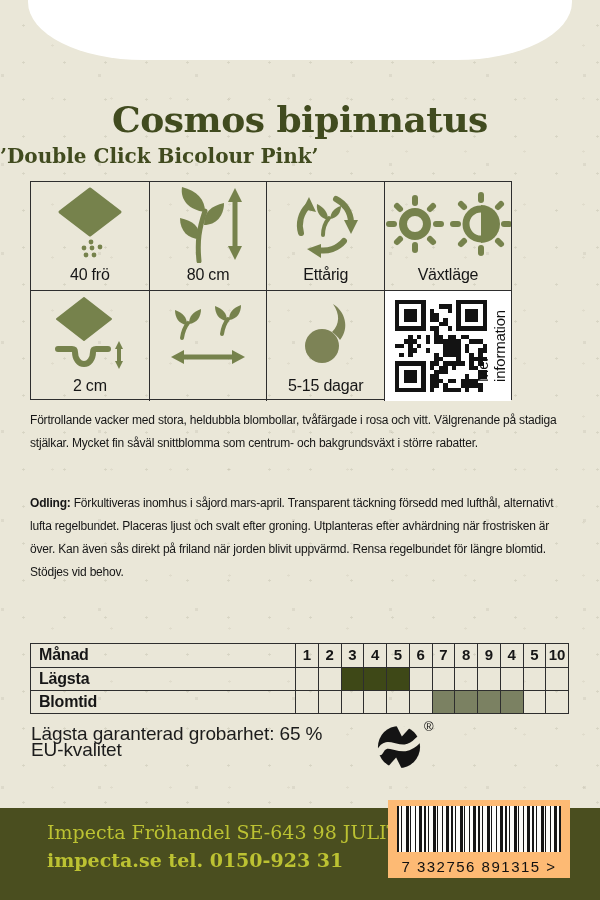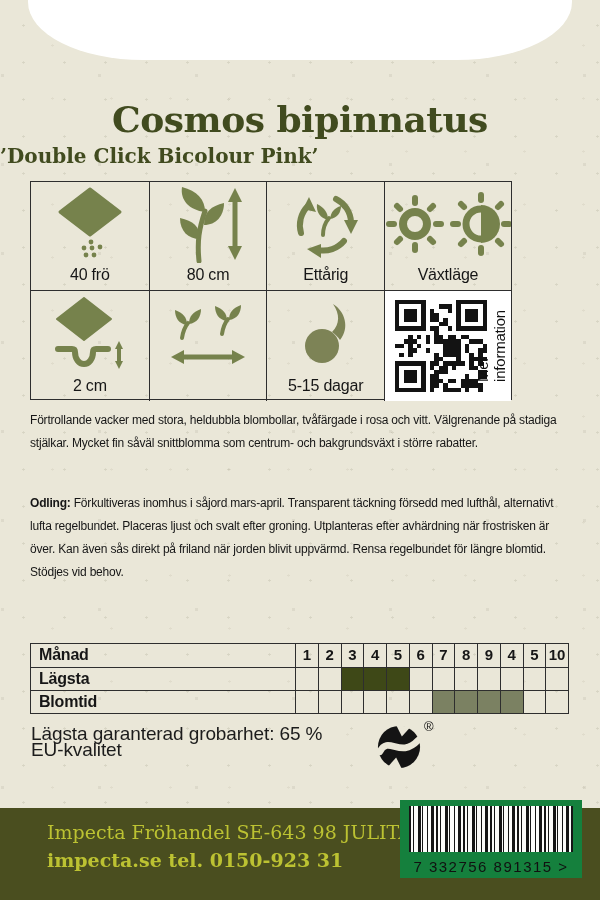--- a/index.html
+++ b/index.html
@@ -91,21 +91,21 @@
   .bottom-bar{
     position:absolute; left:0; top:808px; width:600px; height:92px;
     background:var(--bar-bg);
   }
   .bar-line{
     position:absolute; left:47px; color:var(--bar-text);
     font-family:"DejaVu Serif",serif; font-size:19px;
   }
   .bl1{top:13px;} .bl2{top:41px;font-weight:bold;}
   .barcode-panel{
-    position:absolute; left:388px; top:-8px; width:182px; height:78px; background:#15803d;margin-left:12px;
+    position:absolute; left:388px; top:-8px; width:182px; height:78px; background:#fdba74;
   }
   .barcode-bars{
     position:absolute; left:9px; right:9px; top:6px; height:46px;
     background:repeating-linear-gradient(90deg,
       #161616 0 2px, #fdfdfb 2px 4px,
       #161616 4px 5px, #fdfdfb 5px 9px,
       #161616 9px 12px, #fdfdfb 12px 13px,
       #161616 13px 14px, #fdfdfb 14px 18px,
       #161616 18px 19px, #fdfdfb 19px 22px,
       #161616 22px 25px, #fdfdfb 25px 27px);

